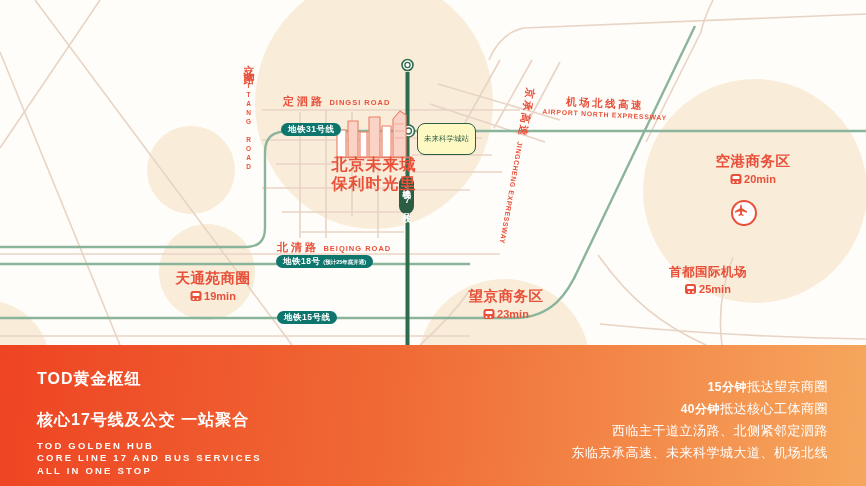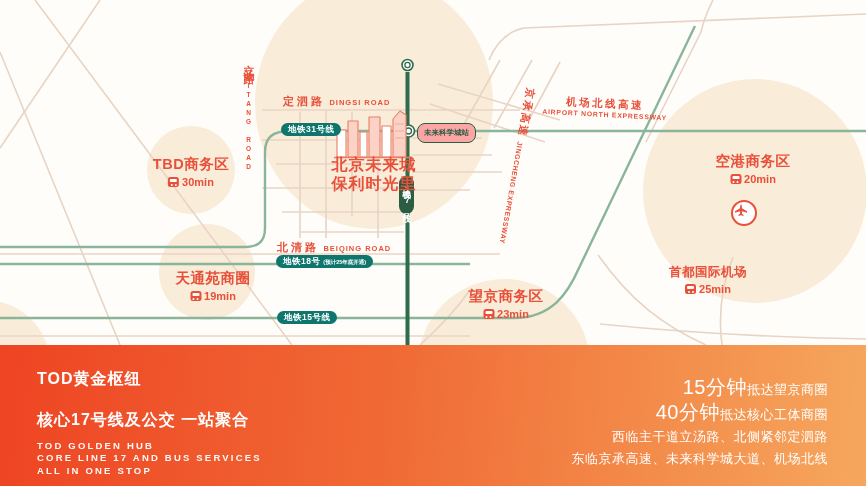--- a/index.html
+++ b/index.html
@@ -21,22 +21,22 @@
   .jc{transform:rotate(100deg);transform-origin:0 0;}
   .an{width:150px;text-align:center;transform:rotate(3deg);line-height:1.35;}
   .an .zh{display:block;font-size:10.5px;letter-spacing:2.5px;}
   .an .en{display:block;font-size:6.8px;letter-spacing:.8px;}
   .mbadge{
     background:#0f766e;color:#fff;font-size:8.5px;font-weight:bold;
     padding:2px 7px;border-radius:9px;letter-spacing:.5px;white-space:nowrap;line-height:1.1;
   }
   .mbadge .note{font-size:5.5px;letter-spacing:0;}
   .sbadge{
-    background:#fca5a5;border:1.2px solid #2b5d43;color:#2b5d43;font-size:7.5px;font-weight:bold;
-    padding:5px 6px;border-radius:8px;white-space:nowrap;line-height:1.1;
+    background:#fef9c3;border:1.2px solid #2b5d43;color:#2b5d43;font-size:7.5px;font-weight:normal;
+    padding:11px 6px;border-radius:8px;white-space:nowrap;line-height:1.1;
   }
   .vpill{
     background:#2b5d43;color:#fff;writing-mode:vertical-lr;text-orientation:upright;
     font-size:8.5px;font-weight:bold;padding:6px 3px;border-radius:9px;letter-spacing:1px;line-height:1.1;
   }
   .district{transform:translateX(-50%);text-align:center;color:#e8503a;white-space:nowrap;}
   .district .nm{font-size:14.5px;font-weight:bold;letter-spacing:.5px;}
   .district .tm{margin-top:2px;font-size:11px;font-weight:bold;display:flex;align-items:center;justify-content:center;}
   .busic{display:inline-block;width:11px;height:10px;background:#e8503a;border-radius:2.5px;position:relative;margin-right:3px;flex:0 0 auto;}
   .busic::before{content:"";position:absolute;left:2px;right:2px;top:2px;height:3px;background:#fff;border-radius:1px;}
@@ -47,21 +47,21 @@
   .banner{
     position:absolute;left:0;top:345px;width:866px;height:141px;
     background:linear-gradient(95deg,#ee4423 0%,#f06a35 45%,#f6a75d 100%);
     color:#fff;
   }
   .b-left{position:absolute;left:37px;top:24px;}
   .b-title{font-size:16px;font-weight:bold;letter-spacing:1px;line-height:1.3;}
   .b-title2{margin-top:20px;}
   .b-en{margin-top:9px;font-size:9.5px;font-weight:bold;letter-spacing:2.2px;line-height:1.35;opacity:.96;}
   .b-right{position:absolute;right:38px;top:31px;text-align:right;font-size:13px;line-height:22px;letter-spacing:.5px;}
-  .b-right .big{font-size:20px;font-weight:normal;letter-spacing:.5px;}
+  .b-right .big{font-size:12px;font-weight:bold;letter-spacing:.5px;}
 </style>
 </head>
 <body>
 
 <div class="stage">
 
   <div class="map">
 
     <svg width="866" height="345" viewBox="0 0 866 345">
 
@@ -178,27 +178,20 @@
       <span class="note">(预计25年底开通)</span>
     </div>
 
     <div class="abs mbadge" style="left:277px;top:311px;">地铁15号线</div>
 
     <div class="abs project" style="left:374px;top:155px;">
       <div>北京未来城</div>
       <div>保利时光里</div>
     </div>
 
-    <div class="abs district" style="left:191px;top:155px;">
-      <div class="nm">TBD商务区</div>
-      <div class="tm">
-          <span class="busic"></span>
-          <span>30min</span>
-        </div>
-    </div>
 
     <div class="abs district" style="left:213px;top:269px;">
       <div class="nm">天通苑商圈</div>
       <div class="tm">
           <span class="busic"></span>
           <span>19min</span>
         </div>
     </div>
 
     <div class="abs district" style="left:506px;top:287px;">

